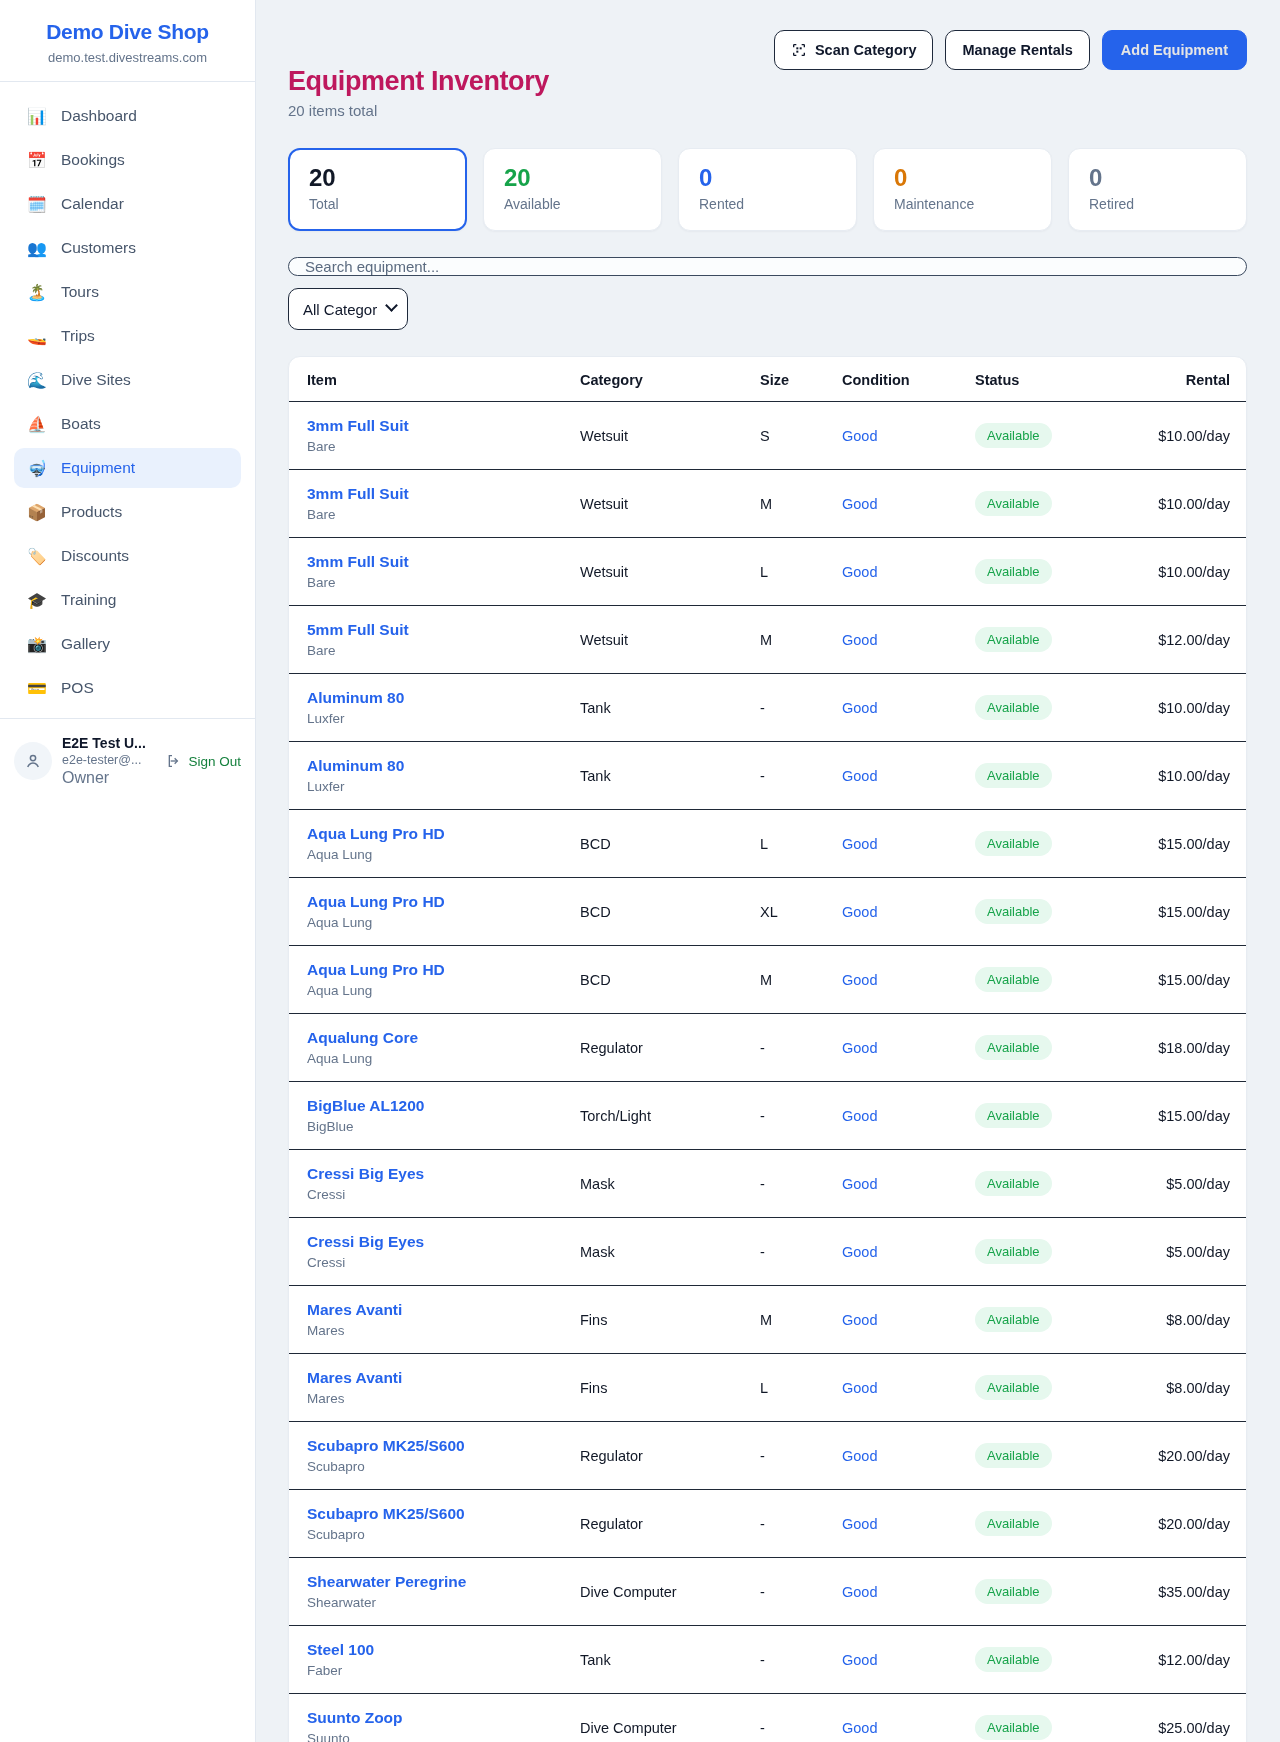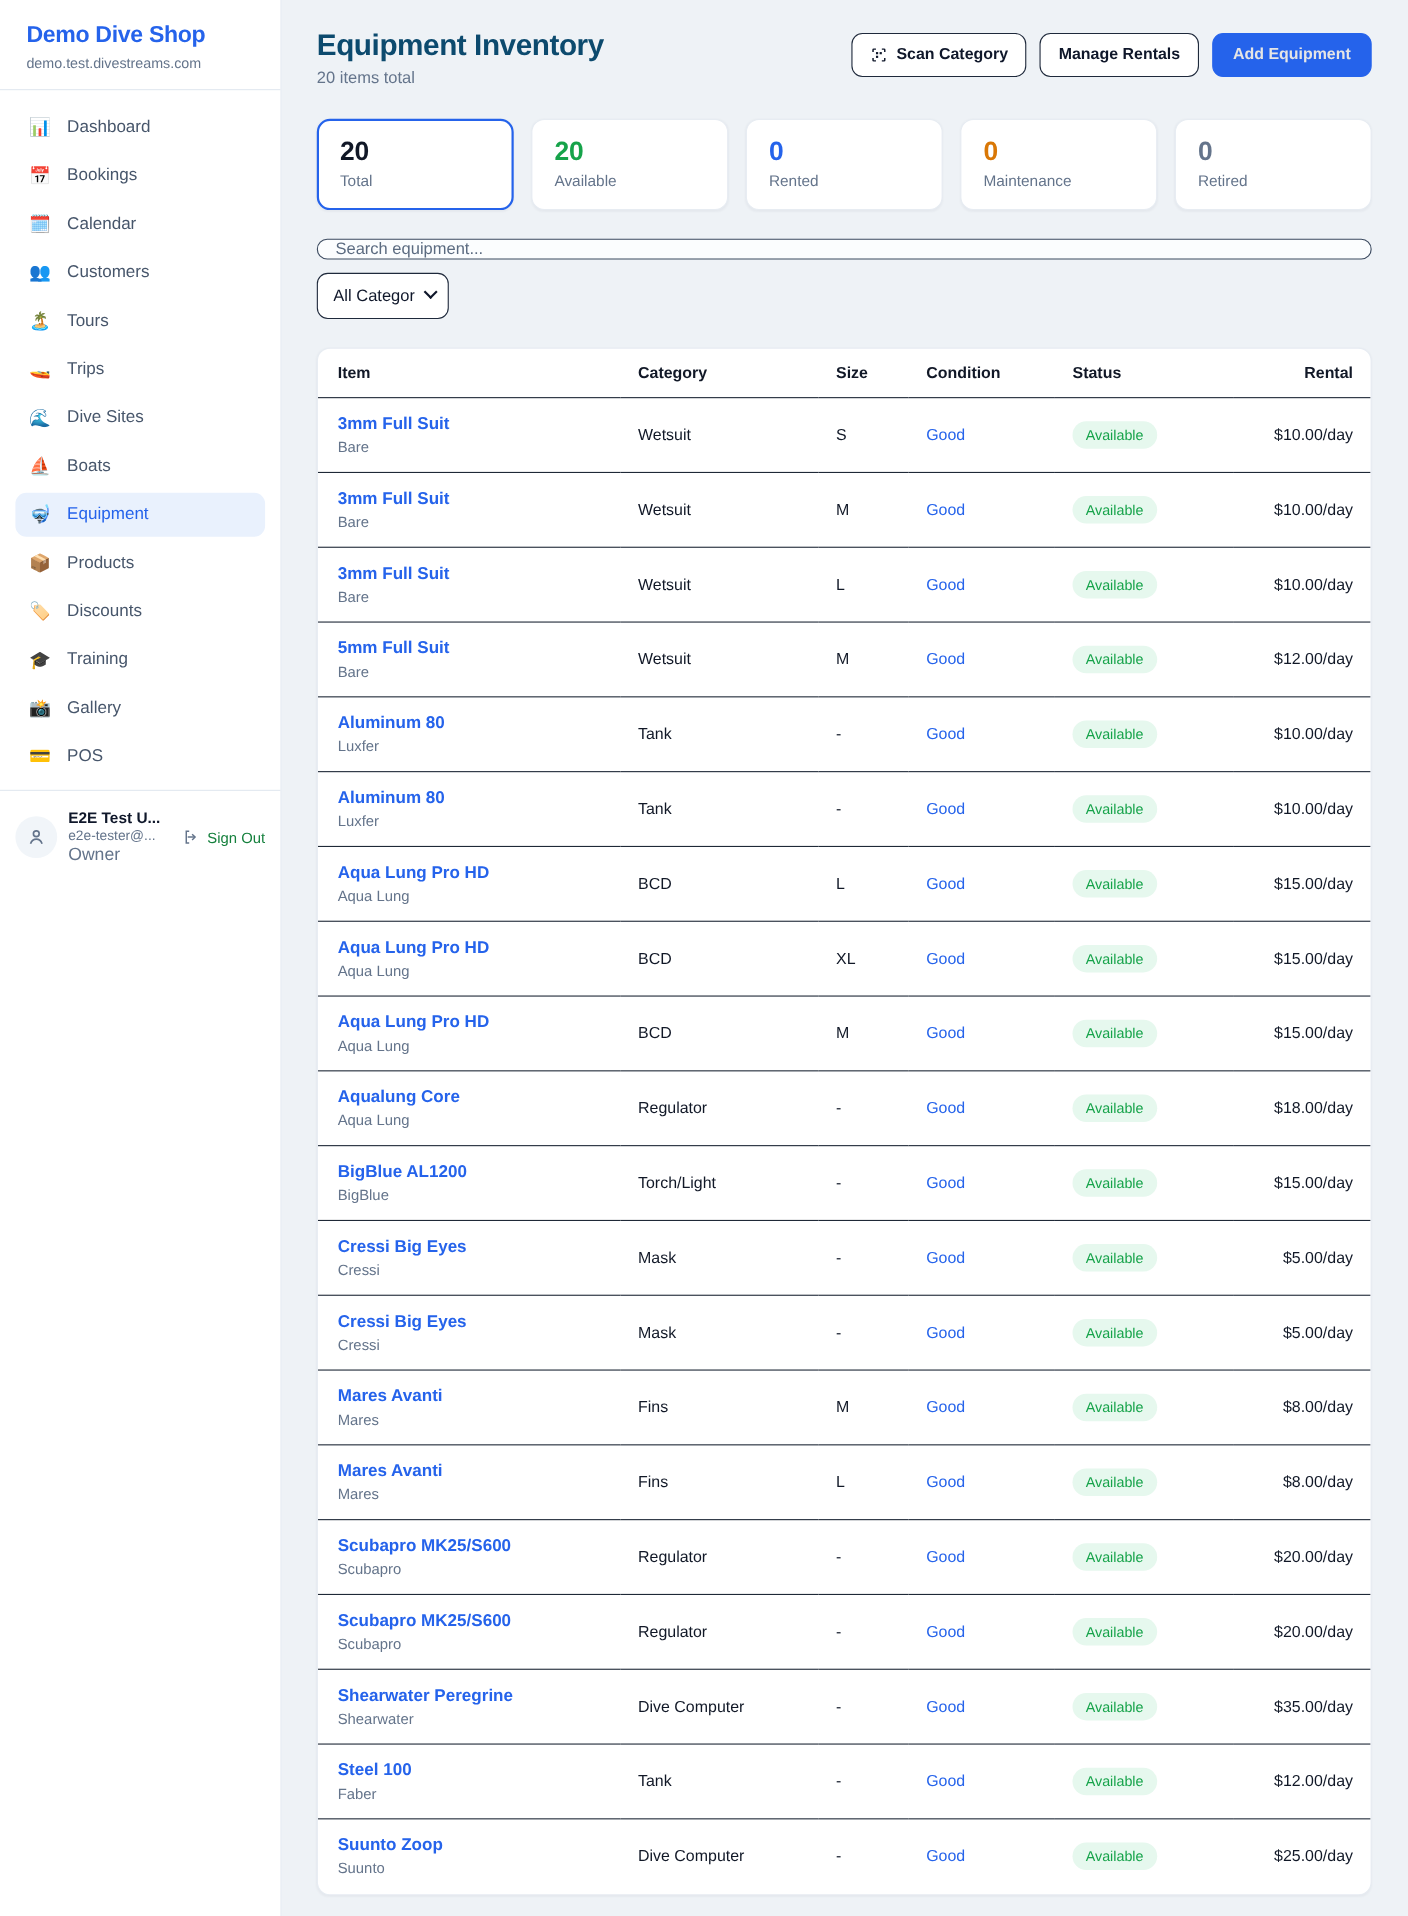--- a/index.html
+++ b/index.html
@@ -7,21 +7,21 @@
   body {
     font-family:"Liberation Sans", sans-serif;
     background:#eef2f6;
     color:#0f172a;
   }
   
   .sidebar {
     position:absolute; left:0; top:0; width:256px; height:1742px;
     background:#ffffff; border-right:1px solid #e2e8f0;
   }
-  .brand { padding:20px 24px 16px 24px; border-bottom:1px solid #e2e8f0; }
+  .brand { padding:20px 24px 16px 24px; border-bottom:1px solid #e2e8f0;text-align:center; }
   .brand-name { color:#2563eb; font-size:21px; font-weight:800; letter-spacing:-0.3px; }
   .brand-domain { color:#64748b; font-size:13px; margin-top:6px; }
   .nav { padding:14px 14px 0 14px; }
   .nav-item {
     display:flex; align-items:center; gap:13px;
     height:40px; margin-bottom:4px; padding:0 12px;
     border-radius:10px; color:#47566b; font-size:15.5px; cursor:pointer;
   }
   .nav-item.active { background:#e9f1fd; color:#2563eb; font-weight:500; }
   .nav-icon { width:22px; font-size:16px; text-align:center; }
@@ -34,21 +34,21 @@
     display:flex; align-items:center; justify-content:center; flex:none;
   }
   .user-meta { flex:1; min-width:0; }
   .user-name { font-size:14px; font-weight:700; color:#0f172a; }
   .user-email { font-size:12.5px; color:#64748b; margin-top:2px; }
   .user-role { font-size:16px; color:#64748b; margin-top:2px; }
   .signout { display:flex; align-items:center; gap:6px; color:#15803d; font-size:13.5px; cursor:pointer; white-space:nowrap; }
   
   .main { position:absolute; left:256px; top:0; width:1024px; padding:26px 33px 0 32px; }
   .page-head { display:flex; justify-content:space-between; align-items:flex-start; }
-  .page-title { font-size:27px; font-weight:800; letter-spacing:-0.4px; color:#0c4a6e; }
+  .page-title { font-size:27px; font-weight:800; letter-spacing:-0.4px; color:#be185d;margin-top:40px; }
   .page-sub { font-size:15px; color:#64748b; margin-top:5px; }
   .head-actions { display:flex; gap:12px; align-items:center; margin-top:4px; }
   .btn {
     display:flex; align-items:center; gap:8px; height:40px; padding:0 16px;
     border-radius:10px; font-size:14.5px; font-weight:600; cursor:pointer;
     background:#ffffff; border:1.5px solid #1e293b; color:#0f172a;
   }
   .btn-primary { background:#2563eb; border:1.5px solid #2563eb; color:#e5e5e5; padding:0 18px;text-align:right; }
   
   .stats { display:grid; grid-template-columns:repeat(5,1fr); gap:16px; margin-top:29px; }

